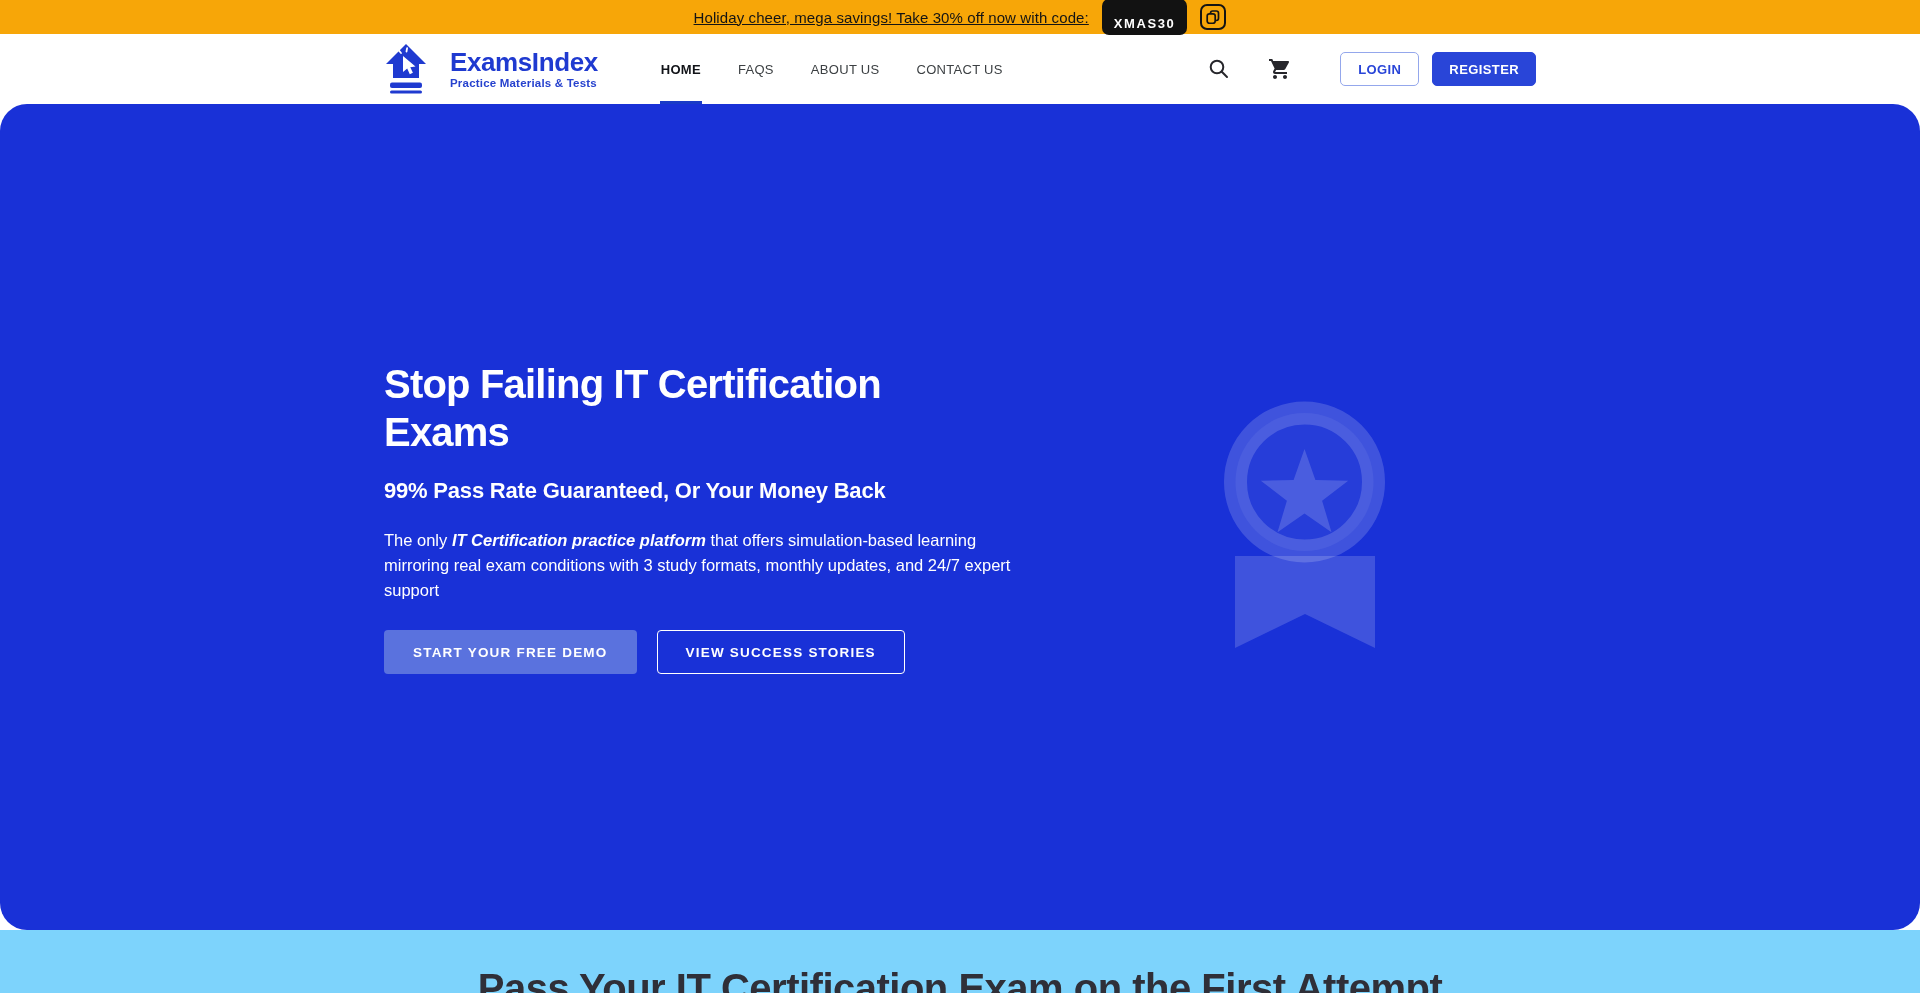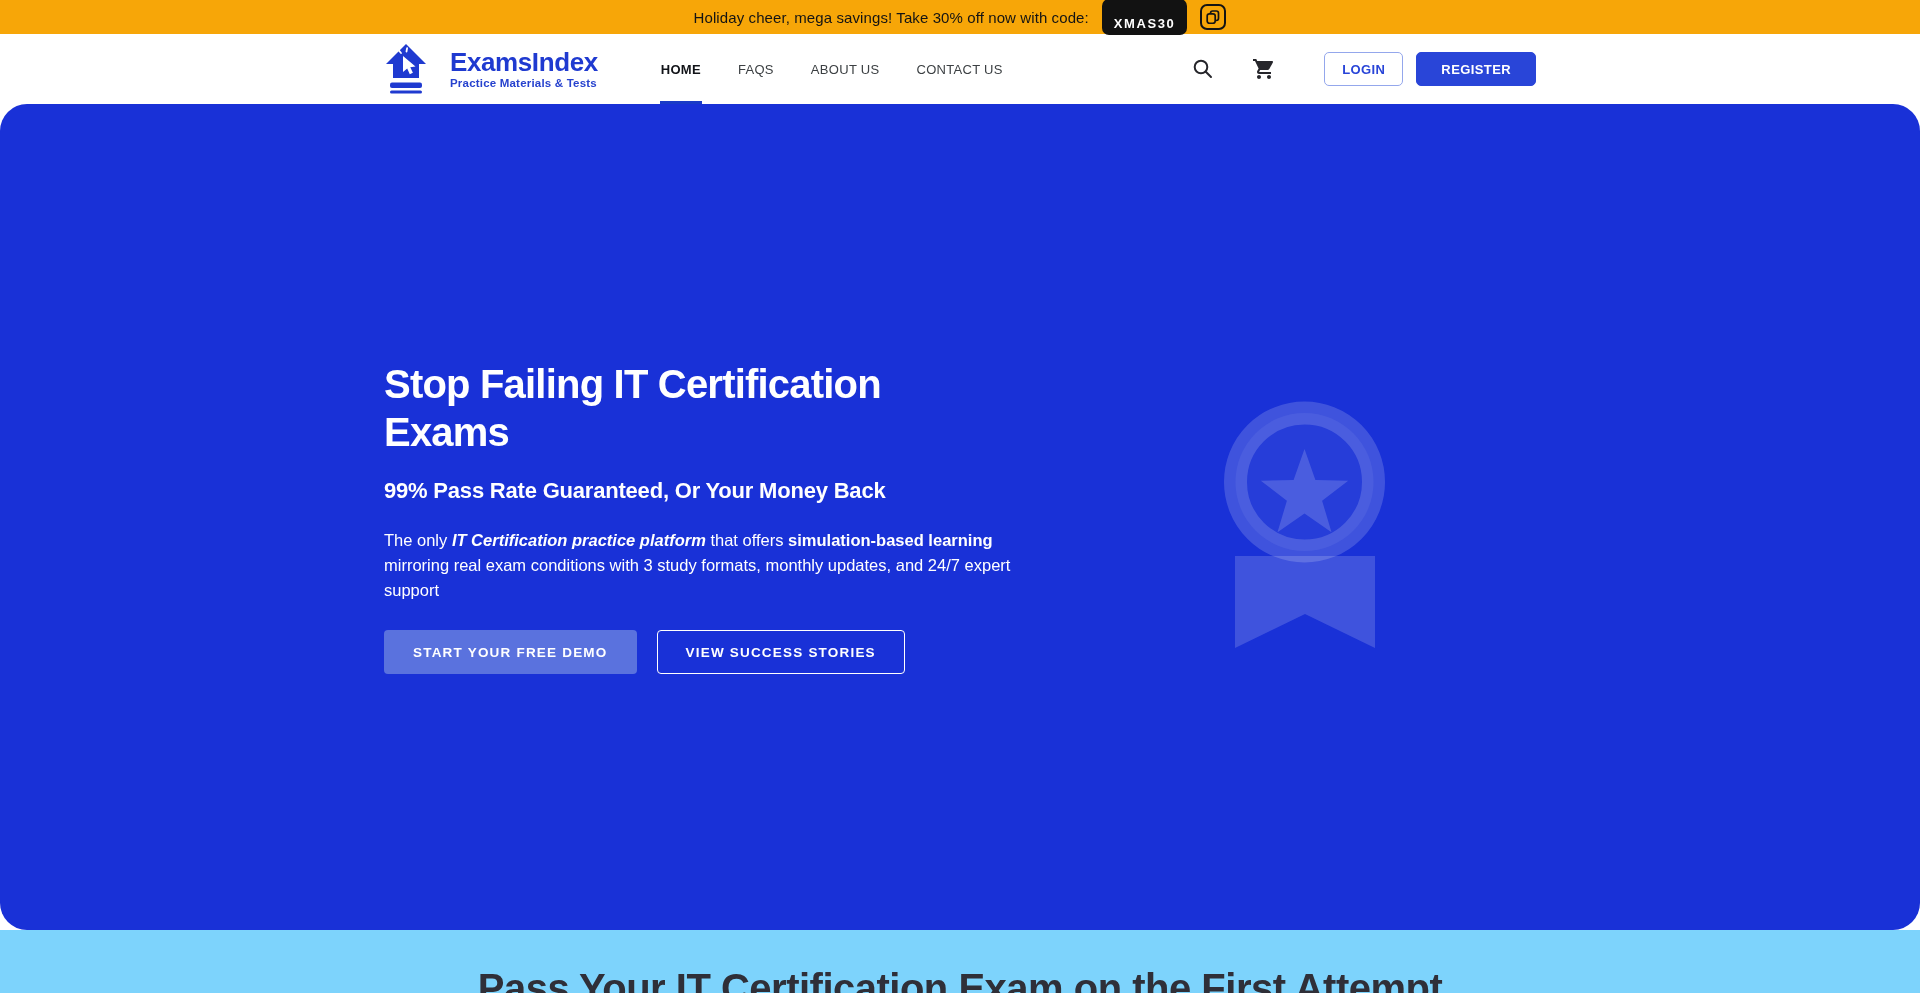--- a/index.html
+++ b/index.html
@@ -7,21 +7,21 @@
     width: 1920px; height: 993px; overflow: hidden;
     font-family: "Liberation Sans", "DejaVu Sans", sans-serif;
     background: #ffffff;
   }
 
   
   .promo-banner {
     height: 34px; background: #F7A608;
     display: flex; align-items: center; justify-content: center; gap: 13px;
   }
-  .promo-text { font-size: 15px; font-weight: 500; color: #141414; letter-spacing: .1px; }
+  .promo-text { font-size: 15px; font-weight: 500; color: #141414; letter-spacing: .1px; text-decoration: underline; }
   .coupon-badge {
     background: #121212; color: #ffffff; font-weight: 700; font-size: 13px;
     letter-spacing: 1.6px; padding: 18px 12px 5px; border-radius: 7px; line-height: 1;
     cursor: pointer;
   }
   .copy-btn {
     width: 26px; height: 26px; border: 2px solid #141414; border-radius: 7px;
     background: transparent; display: flex; align-items: center; justify-content: center;
     cursor: pointer;
   }
@@ -48,42 +48,42 @@
   .header-right { margin-left: auto; display: flex; align-items: center; }
   .icon-btn { background: none; border: none; cursor: pointer; display: flex; align-items: center; justify-content: center; }
   .search-btn { margin-right: 38px; }
   .cart-btn { margin-right: 48px; }
   .btn-login {
     height: 34px; padding: 0 17px; background: #ffffff; color: #2945D8;
     border: 1px solid #94A7EC; border-radius: 5px; font-size: 13px; font-weight: 600;
     letter-spacing: .4px; cursor: pointer; font-family: inherit;
   }
   .btn-register {
-    height: 34px; padding: 0 24px; margin-left: 13px; background: #2945D8; color: #ffffff;
+    height: 34px; padding: 0 16px; margin-left: 13px; background: #2945D8; color: #ffffff;
     border: 1px solid #2945D8; border-radius: 5px; font-size: 13px; font-weight: 600;
     letter-spacing: .4px; cursor: pointer; font-family: inherit;
   }
 
   
   .hero { height: 826px; background: #1931D7; position: relative; border-radius: 27px; }
   .hero-inner { width: 1152px; margin: 0 auto; position: relative; height: 100%; }
   .hero-content { padding-top: 256px; width: 670px; }
   .hero-title {
     color: #ffffff; font-size: 40px; line-height: 1.2; font-weight: 700;
     letter-spacing: -0.8px;
   }
   .hero-subtitle {
     color: #ffffff; font-size: 22px; font-weight: 700; margin-top: 22px; letter-spacing: -0.2px;
   }
   .hero-desc {
     color: #ffffff; font-size: 16.5px; line-height: 1.5; margin-top: 24px; max-width: 650px;
     font-weight: 400;
   }
   .hero-desc .em-italic { font-style: italic; font-weight: 700; }
-  .hero-desc .em-bold { font-weight: 700; }
+  .hero-desc .em-bold { font-weight: 400; }
   .hero-ctas { display: flex; gap: 20px; margin-top: 28px; }
   .btn-primary-cta {
     height: 44px; padding: 0 29px; background: #5A72DE; color: #ffffff; border: none;
     border-radius: 4px; font-size: 13.5px; font-weight: 600; letter-spacing: 1.2px;
     cursor: pointer; font-family: inherit;
   }
   .btn-secondary-cta {
     height: 44px; padding: 0 28px; background: transparent; color: #ffffff;
     border: 1.5px solid #ffffff; border-radius: 4px; font-size: 13.5px; font-weight: 600;
     letter-spacing: 1.2px; cursor: pointer; font-family: inherit;

